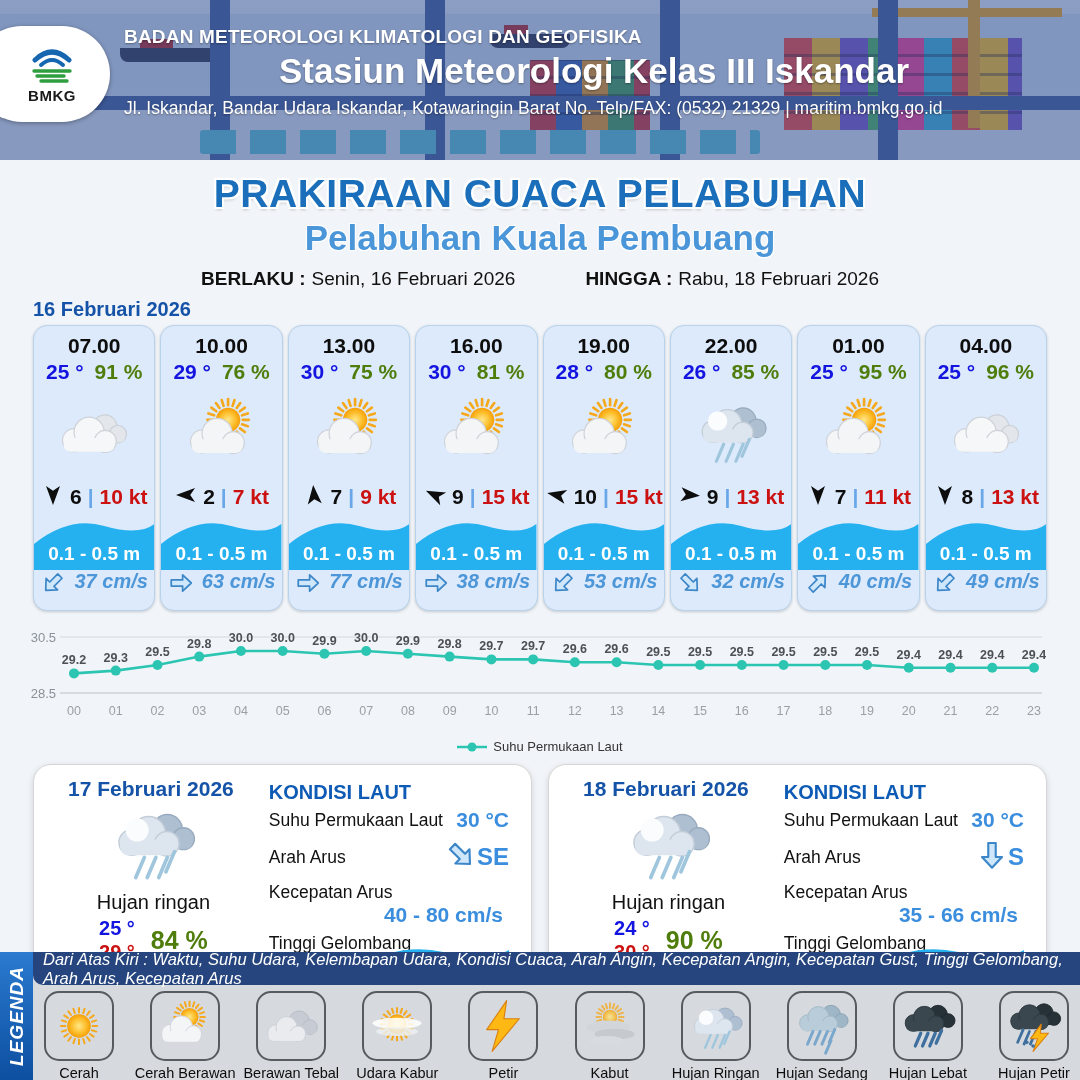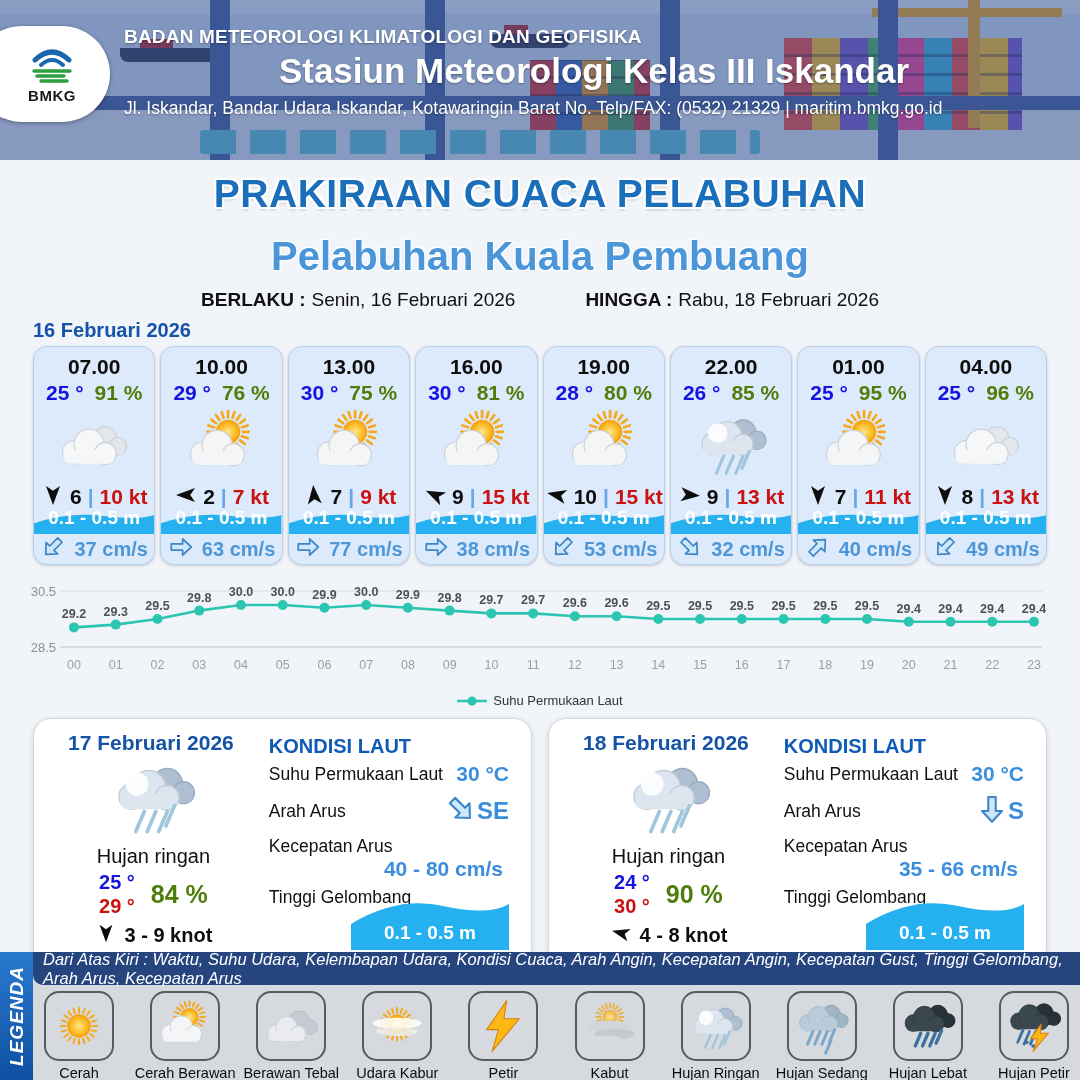--- a/index.html
+++ b/index.html
@@ -28,43 +28,43 @@
   .hdr-logo { position:absolute; left:-26px; top:26px; width:136px; height:96px; background:#fff; border-radius:56px; display:flex; flex-direction:column; align-items:center; justify-content:center; padding-left:20px; box-shadow:0 1px 4px rgba(0,0,0,.35); }
   .hdr-logo .bmkg-text { font-weight:bold; font-size:15px; color:#1a1a1a; letter-spacing:.5px; margin-top:1px; }
   .hdr-text { position:absolute; left:124px; top:26px; width:940px; color:#fff; }
   .hdr-agency { font-size:19px; font-weight:bold; letter-spacing:.2px; text-shadow:0 1px 2px rgba(0,0,0,.35); }
   .hdr-station { font-size:35px; font-weight:bold; margin-top:3px; text-shadow:0 1px 2px rgba(0,0,0,.35);text-align:center; }
   .hdr-address { font-size:17.5px; margin-top:7px; text-shadow:0 1px 2px rgba(0,0,0,.35); }
 
   
   .title-main { margin-top:12px; text-align:center; font-size:39px; font-weight:bold; letter-spacing:.5px; color:#1b6fba;
       text-shadow:-2px -2px 0 #fff, 2px -2px 0 #fff, -2px 2px 0 #fff, 2px 2px 0 #fff, 0 3px 3px rgba(0,0,0,.18); }
-  .title-sub { text-align:center; font-size:40px; font-weight:bold; color:#4b96d8; margin-top:18px;
+  .title-sub { text-align:center; font-size:35px; font-weight:bold; color:#4b96d8; margin-top:2px;
       text-shadow:-1px -1px 0 #fff, 1px -1px 0 #fff, -1px 1px 0 #fff, 1px 1px 0 #fff; }
   .valid-row { display:flex; justify-content:center; gap:70px; margin-top:10px; font-size:19px; color:#111; }
   .valid-row b { font-weight:bold; }
   .valid-row span.v { font-weight:normal; margin-left:6px; }
 
   
   .date-label { margin:8px 0 4px 33px; font-size:20px; font-weight:bold; color:#1553a8; }
-  .cards-row { display:flex; gap:5px; margin:0 33px; height:219px; }
+  .cards-row { display:flex; gap:5px; margin:0 33px; height:286px; }
   .fcard { flex:1; background:#dceafb; border:1px solid #b9d2ec; border-radius:14px; box-shadow:0 1px 3px rgba(0,0,0,.18); display:flex; flex-direction:column; overflow:hidden; position:relative; }
   .fc-time { text-align:center; font-size:21px; font-weight:bold; color:#0d0d0d; margin-top:8px; }
   .fc-th { display:flex; justify-content:space-between; padding:0 12px; margin-top:2px; }
   .fc-temp { color:#1414e0; font-weight:bold; font-size:21px; }
   .fc-hum { color:#4f7d0b; font-weight:bold; font-size:21px; }
   .fc-icon { flex:1; display:flex; align-items:center; justify-content:center; }
   .fc-wind { display:flex; align-items:center; justify-content:center; gap:5px; height:34px; }
   .fc-ws { font-size:21px; font-weight:bold; color:#0d0d0d; }
   .fc-sep { font-size:21px; color:#6aa7e8; font-weight:bold; margin:0 1px; }
   .fc-gust { font-size:21px; font-weight:bold; color:#cc1111; }
   .fc-wave { position:relative; height:56px; }
   .fc-wave svg { position:absolute; inset:0; width:100%; height:100%; }
   .fc-wave-text { position:absolute; left:0; right:0; bottom:5px; text-align:center; color:#fff; font-weight:bold; font-size:19px; }
-  .fc-cur { height:40px; display:flex; align-items:center; justify-content:center; gap:8px; }
+  .fc-cur { height:40px; display:flex; justify-content:center; gap:8px;font-style:italic; }
   .fc-cur-text { font-size:20px; font-weight:bold; color:#4d96d8; }
 
   
   .chart-wrap { margin:10px 30px 0 30px; }
   .chart-legend { display:flex; align-items:center; justify-content:center; gap:6px; font-size:13px; color:#333; margin-top:2px; }
 
   
   .days-row { display:flex; gap:16px; margin:10px 33px 0 33px; height:248px; }
   .dcard { flex:1; background:#fff; border:1px solid #d6d6d6; border-radius:18px; box-shadow:0 2px 6px rgba(0,0,0,.14); display:flex; padding:12px 18px 10px 18px; }
   .d-left { width:44%; display:flex; flex-direction:column; align-items:center; }

